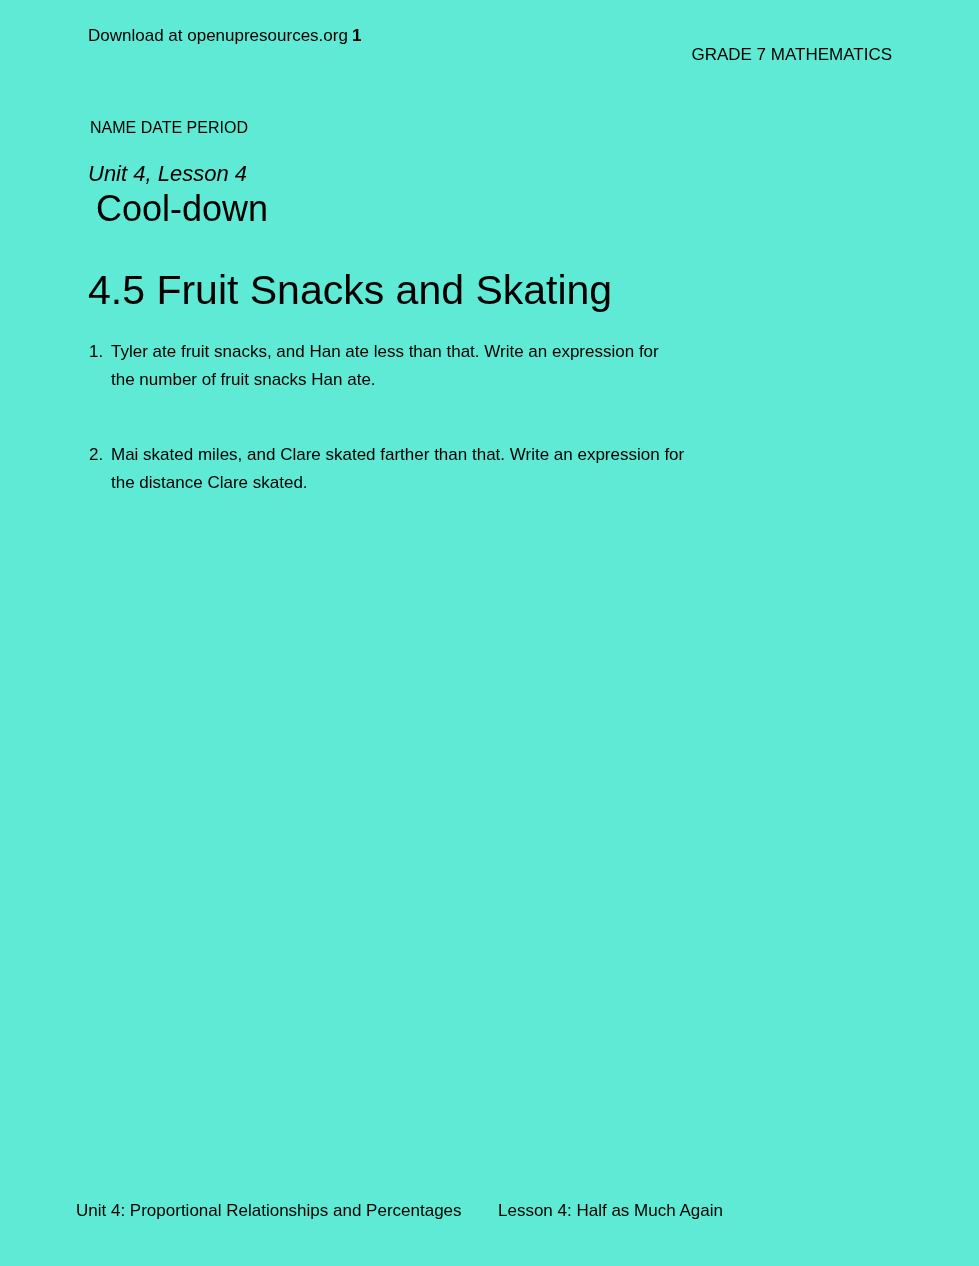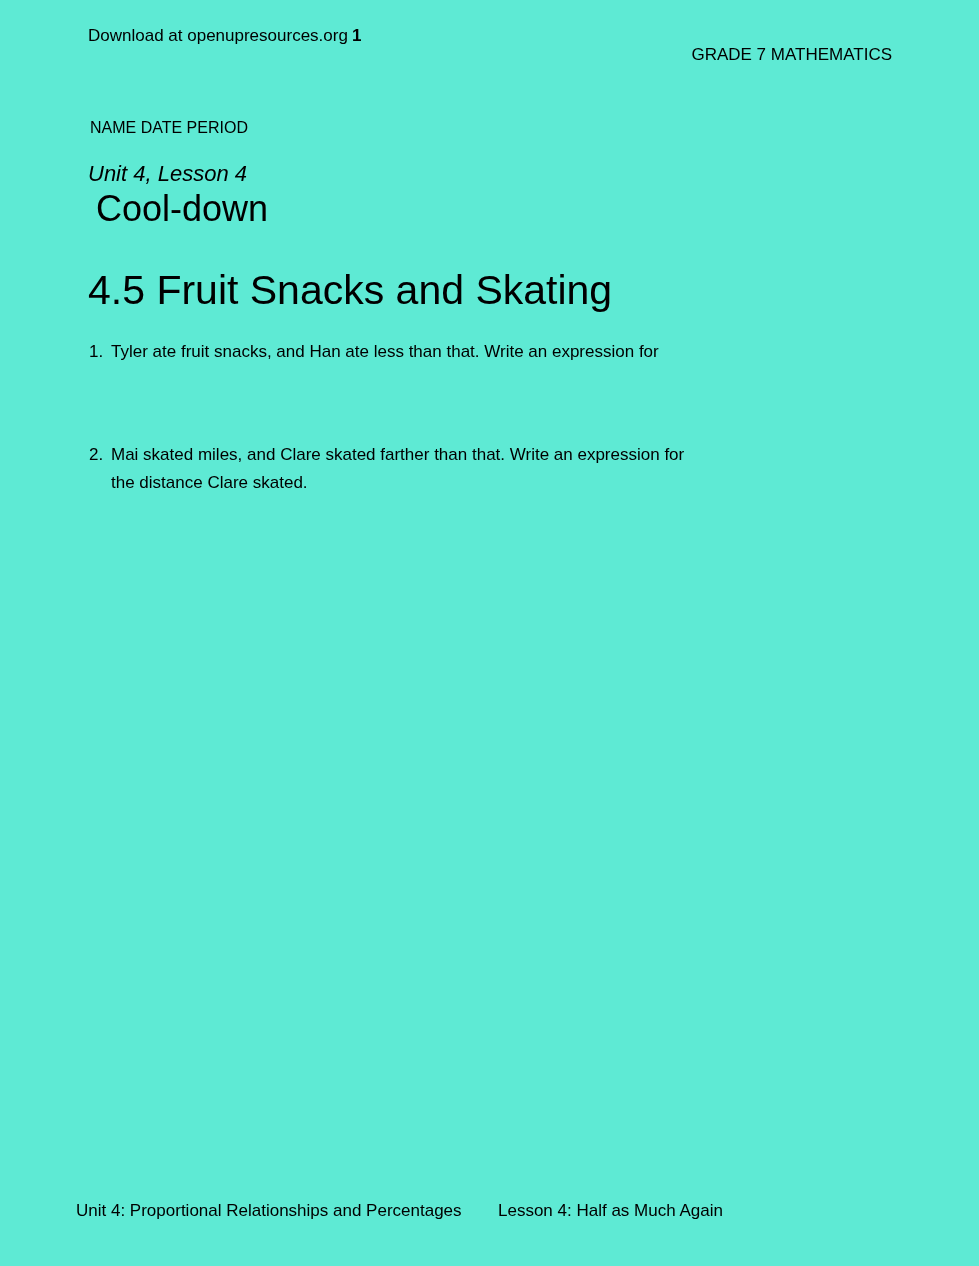--- a/index.html
+++ b/index.html
@@ -84,20 +84,21 @@
   <div class="abs unit-lesson">Unit 4, Lesson 4</div>
 
   <div class="abs section-type">Cool-down</div>
 
   <div class="abs doc-title">4.5 Fruit Snacks and Skating</div>
 
   <div class="abs problem problem-1">
     <span class="num">1.</span>
     <div class="lines">
       <div>Tyler ate fruit snacks, and Han ate less than that. Write an expression for</div>
+      <div>the number of fruit snacks Han ate.</div>
     </div>
   </div>
 
   <div class="abs problem problem-2">
     <span class="num">2.</span>
     <div class="lines">
       <div>Mai skated miles, and Clare skated farther than that. Write an expression for</div>
       <div>the distance Clare skated.</div>
     </div>
   </div>

